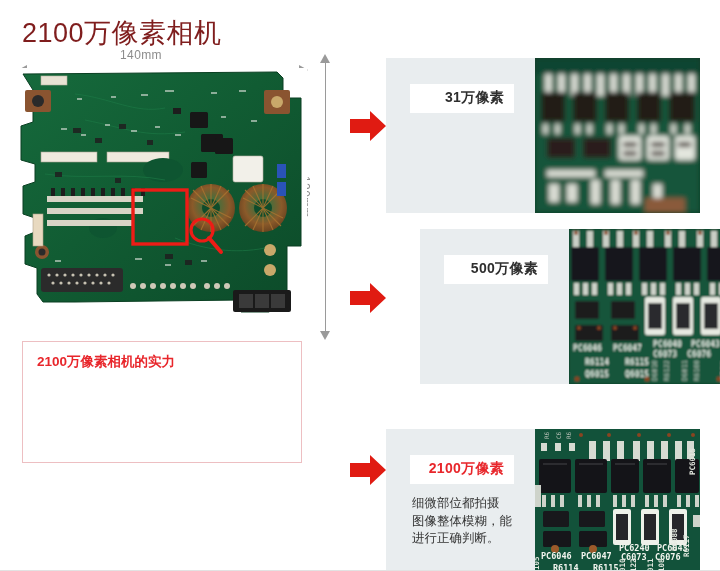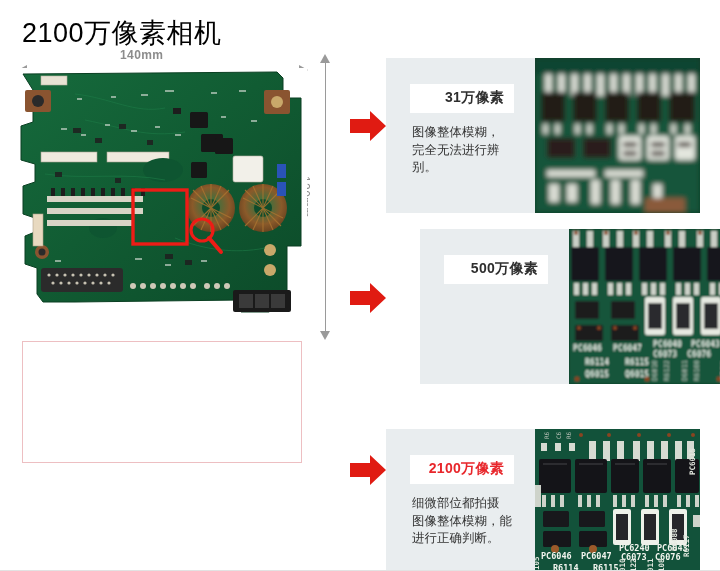--- a/index.html
+++ b/index.html
@@ -21,42 +21,41 @@
     overflow: hidden;
   }
 
   
   #page-title {
     position: absolute;
     left: 22px;
     top: 16px;
     font-size: 27px;
     line-height: 34px;
-    color: #000000;
+    color: #7f1d1d;
     letter-spacing: 0.5px;
     white-space: nowrap;
   }
 
   
   #board-area {
     position: absolute;
     left: 0px;
     top: 48px;
     width: 350px;
     height: 290px;
   }
 
   .dim-label-h {
     position: absolute;
     left: 120px;
     top: 0px;
     font-size: 12px;
     color: #8c8c8c;
     letter-spacing: 0.4px;
-    font-weight: bold;
   }
   .dim-line-h {
     position: absolute;
     left: 22px;
     top: 22px;
     width: 284px;
     height: 1px;
     background: #9a9a9a;
   }
   .dim-arrow-h-l, .dim-arrow-h-r {
@@ -386,20 +385,21 @@
 
         <rect x="118" y="122" width="54" height="54" fill="none" stroke="#ed1c16" stroke-width="3.4"></rect>
 
         <circle cx="187" cy="162" r="11" fill="none" stroke="#ed1c16" stroke-width="3.2"></circle>
         <line x1="194" y1="170" x2="206" y2="184" stroke="#ed1c16" stroke-width="4" stroke-linecap="round"></line>
       </svg>
     </div>
   </div>
 
   <div id="info-box">
+    <div id="info-box-heading">2100万像素相机的实力</div>
   </div>
 
   <div class="cmp-arrow" id="cmp-arrow-0">
     <svg viewBox="0 0 36 30" aria-hidden="true">
         <path d="M0,8 L20,8 L20,0 L36,15 L20,30 L20,22 L0,22 Z" fill="#e01b12"></path>
       </svg>
   </div>
   <div class="cmp-arrow" id="cmp-arrow-1">
     <svg viewBox="0 0 36 30" aria-hidden="true">
         <path d="M0,8 L20,8 L20,0 L36,15 L20,30 L20,22 L0,22 Z" fill="#e01b12"></path>
@@ -407,23 +407,20 @@
   </div>
   <div class="cmp-arrow" id="cmp-arrow-2">
     <svg viewBox="0 0 36 30" aria-hidden="true">
         <path d="M0,8 L20,8 L20,0 L36,15 L20,30 L20,22 L0,22 Z" fill="#e01b12"></path>
       </svg>
   </div>
 
   <div class="cmp-panel" id="cmp-panel-0">
     <div class="cmp-text-col">
       <div class="cmp-badge">31万像素</div>
-      <div class="cmp-desc">图像整体模糊，
-完全无法进行辨
-别。</div>
     </div>
     <div class="cmp-photo">
       <svg viewBox="0 0 165 155" preserveAspectRatio="none" aria-hidden="true">
         <defs>
           <filter id="blurA" x="-10%" y="-10%" width="130%" height="130%">
             <feGaussianBlur stdDeviation="2.6"></feGaussianBlur>
           </filter>
         </defs>
         <g filter="url(#blurA)">
           <rect x="0" y="0" width="165" height="155" fill="#14543a"></rect>

